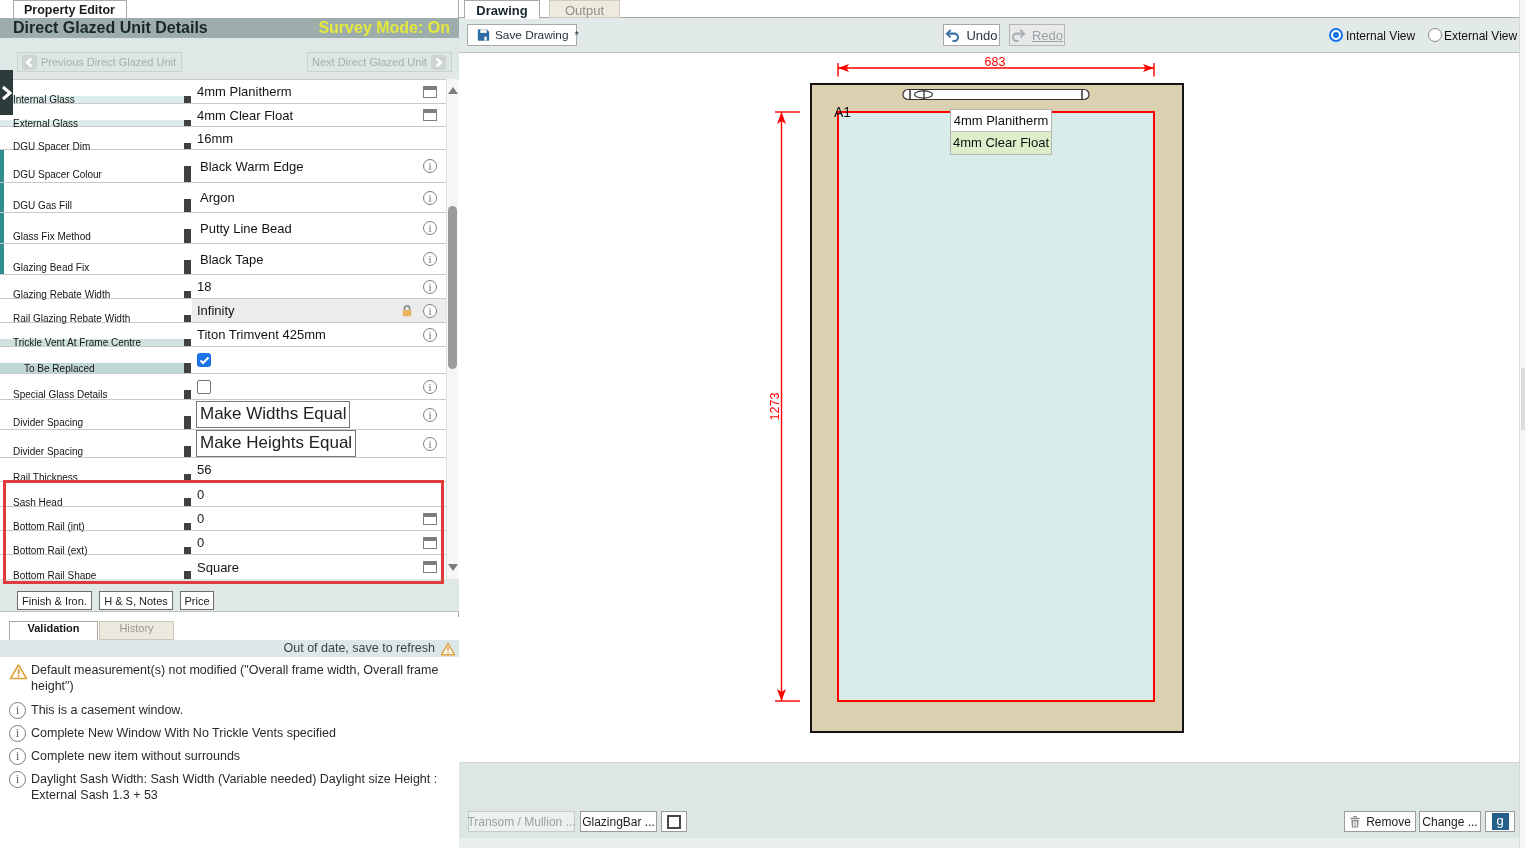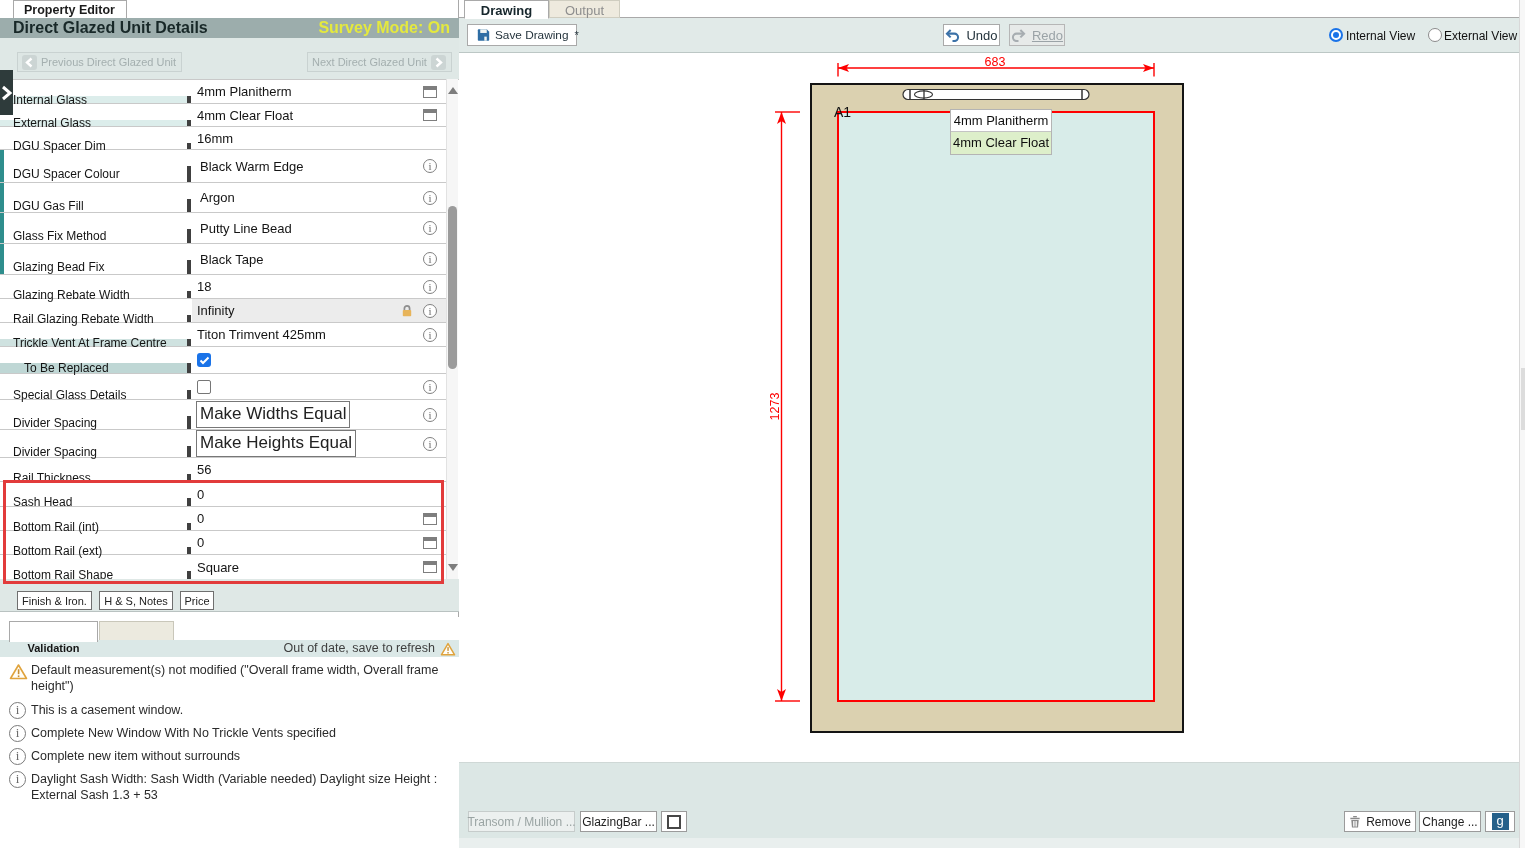--- a/index.html
+++ b/index.html
@@ -8,58 +8,58 @@
 .pe-tab { position:absolute; left:13px; top:0; width:114px; height:18px; background:#fff; border:1px solid #a9a9a9; border-bottom:none; font-weight:bold; font-size:12.5px; color:#1c1c1c; padding:2px 0 0 10px; z-index:3;}
 .pe-head { position:absolute; left:0; top:18px; width:459px; height:20px; background:#9cadac; font-size:16px; font-weight:bold; color:#182828; line-height:20px; }
 .pe-head .t { margin-left:13px; }
 .pe-head .survey { position:absolute; right:9px; top:0; color:#e4e93e; }
 .pe-nav { position:absolute; left:0; top:38px; width:459px; height:41px; background:#dfe8e6; }
 .navbtn { position:absolute; height:20px; white-space:nowrap; overflow:hidden; border:1px solid #c9d2d1; background:#dde6e4; color:#a4afaf; font-size:11px; display:flex; align-items:center; gap:4px; padding:0 4px; }
 .navbtn .ic { flex:0 0 15px; width:15px; height:15px; background:#ccd5d4; border-radius:3px; position:relative; }
 .navbtn .ic svg{ position:absolute; left:1px; top:1px; }
 #grid { position:absolute; left:0; top:79px; width:459px; height:500px; border-top:1px solid #c9c9c9; background:#fff; }
 .row { position:absolute; left:0; width:446px; border-bottom:1px solid #c9c9c9; }
-.row .lab { position:absolute; left:0; top:16px; bottom:0; width:191px; border-right:4px solid #404040; padding-left:13px; font-size:12px; color:#141414; display:flex; align-items:center; }
+.row .lab { position:absolute; left:0; top:16px; bottom:0; width:191px; border-right:7px solid #404040; padding-left:13px; font-size:10px; color:#141414; display:flex; align-items:center; }
 .row .val { position:absolute; left:192px; top:0; bottom:0; right:0; padding-left:5px; font-size:13px; color:#141414; display:flex; align-items:center; }
 .row .val .gbtn { font-size:17px; padding:2px 3px 3px 3px; border-color:#777; }
 .row.tall .val { padding-left:8px; }
 .accent { position:absolute; left:0; top:0; bottom:0; width:4px; background:#2e8e8d; }
 .winicon { position:absolute; width:14px; height:12px; border:1px solid #7e7e7e; background:#fff; right:9px; top:50%; margin-top:-6px; }
 .winicon:before { content:""; position:absolute; left:0; top:0; right:0; height:3px; background:#7e7e7e; }
 .info { position:absolute; right:9px; top:50%; margin-top:-7px; width:14px; height:14px; border:1px solid #808080; border-radius:50%; color:#6e6e6e; font-family:"Liberation Serif",serif; font-size:11px; text-align:center; line-height:12px; background:#fff; }
 .gbtn { white-space:nowrap; border:1px solid #8a8a8a; background:#fff; font-size:12px; color:#222; padding:2px 7px 3px 7px; }
 #sbar { position:absolute; left:446px; top:79px; width:12px; height:500px; background:#f6f6f6; border-left:1px solid #e2e2e2; }
 #sbar .thumb { position:absolute; left:1px; width:9px; top:127px; height:163px; background:#9b9b9b; border-radius:5px; }
 #sbar .tri-u { position:absolute; left:1px; top:8px; width:0; height:0; border-left:5px solid transparent; border-right:5px solid transparent; border-bottom:7px solid #7d7d7d; }
 #sbar .tri-d { position:absolute; left:1px; bottom:8px; width:0; height:0; border-left:5px solid transparent; border-right:5px solid transparent; border-top:7px solid #7d7d7d; }
 #redbox { position:absolute; left:3px; top:480px; width:441px; height:104px; border:3px solid #e23b3b; z-index:5; }
 #btnstrip { position:absolute; left:0; top:579px; width:459px; height:33px; background:#dfe8e6; border-bottom:1px solid #b9c2c1; }
 #btnstrip .gbtn { position:absolute; top:12px; height:19px; padding:1px 0 0 0; font-size:11px; border-color:#6f6f6f; }
 #valtabs { position:absolute; left:0; top:617px; width:459px; height:23px; background:#fff; }
-.vtab { position:absolute; top:4px; height:19px; font-size:11px; padding:20px 0 0 0; text-align:center; }
+.vtab { position:absolute; top:4px; height:19px; font-size:11px; padding:0 0 0 0; text-align:center; }
 .vtab.act { left:9px; width:89px; background:#fff; border:1px solid #a9a9a9; border-bottom:none; font-weight:bold; color:#141414; z-index:2; }
 .vtab.inact { left:99px; width:75px; background:#eceadf; border:1px solid #c9c7ba; color:#979797; }
 #outbar { position:absolute; left:0; top:640px; width:459px; height:17px; background:#dbe8e7; font-size:12.5px; color:#3f3f3f; }
 #outbar .t { position:absolute; right:24px; top:1px; }
 #vallist { position:absolute; left:0; top:657px; width:459px; height:191px; background:#fff; }
 .vitem { position:absolute; left:31px; font-size:12.5px; color:#2a2a2a; line-height:15.5px; width:414px; }
 .vicon { position:absolute; left:9px; width:18px; height:18px; }
 .icircle { width:17px; height:17px; border:1.5px solid #7a7a7a; border-radius:50%; color:#6a6a6a; font-family:"Liberation Serif",serif; font-size:13px; text-align:center; line-height:14px; background:#fff; }
 #collapse { position:absolute; left:0; top:70px; width:13px; height:45px; background:#2e3b3b; z-index:6; }
 #collapse svg { position:absolute; left:0px; top:14px; }
 .cbx { display:inline-block; width:14px; height:14px; position:relative; margin-left:0px; }
 .cbx.on { background:#1a73e8; border-radius:3px; }
 .cbx.on svg { position:absolute; left:1.5px; top:2.5px; }
 .cbx.off { background:#fff; border:1.5px solid #767676; border-radius:2px; }
 .lock { position:absolute; right:33px; top:50%; margin-top:-7px; width:12px; height:13px; }
 
 #right { position:absolute; left:459px; top:0; width:1066px; height:848px; background:#fff; }
 #rtabs { position:absolute; left:0; top:0; width:1066px; height:18px; border-bottom:1px solid #a9a9a9; background:#fff; }
 .rtab { position:absolute; top:0; height:18px; font-size:13px; text-align:center; padding-top:2px; }
-.rtab.act { left:5px; width:85px; background:#fff; border:1px solid #a9a9a9; border-bottom:1px solid #fff; font-weight:bold; color:#16262c; z-index:2; height:19px; }
+.rtab.act { left:5px; width:76px; background:#fff; border:1px solid #a9a9a9; border-bottom:1px solid #fff; font-weight:bold; color:#16262c; z-index:2; height:19px; }
 .rtab.inact { left:90px; width:71px; background:#eeeade; border:1px solid #cfcdc0; color:#8e8e8e; }
 #rtoolbar { position:absolute; left:0; top:18px; width:1060px; height:35px; background:#e1eae8; border-bottom:1px solid #bcc7c5; }
 .tbtn { position:absolute; top:6px; white-space:nowrap; height:22px; background:#fff; border:1px solid #a9a9a9; font-size:13px; color:#25343d; display:flex; align-items:center; justify-content:center; gap:6px; }
 .tbtn.dis { background:#e7eae9; color:#9ba3a7; border-color:#b6b6b6; }
 .radio { position:absolute; width:14px; height:14px; border-radius:50%; top:10px; }
 .radio.sel { border:2px solid #1a73e8; background:#fff; }
 .radio.sel:before { content:""; position:absolute; left:2px; top:2px; width:6px; height:6px; border-radius:50%; background:#1a73e8; }
 .radio.un { border:1px solid #8b8b8b; background:#fff; }
 .rlabel { position:absolute; top:11px; white-space:nowrap; font-size:12px; color:#101010; }
 #canvas { position:absolute; left:0; top:53px; width:1066px; height:709px; background:#fff; }

